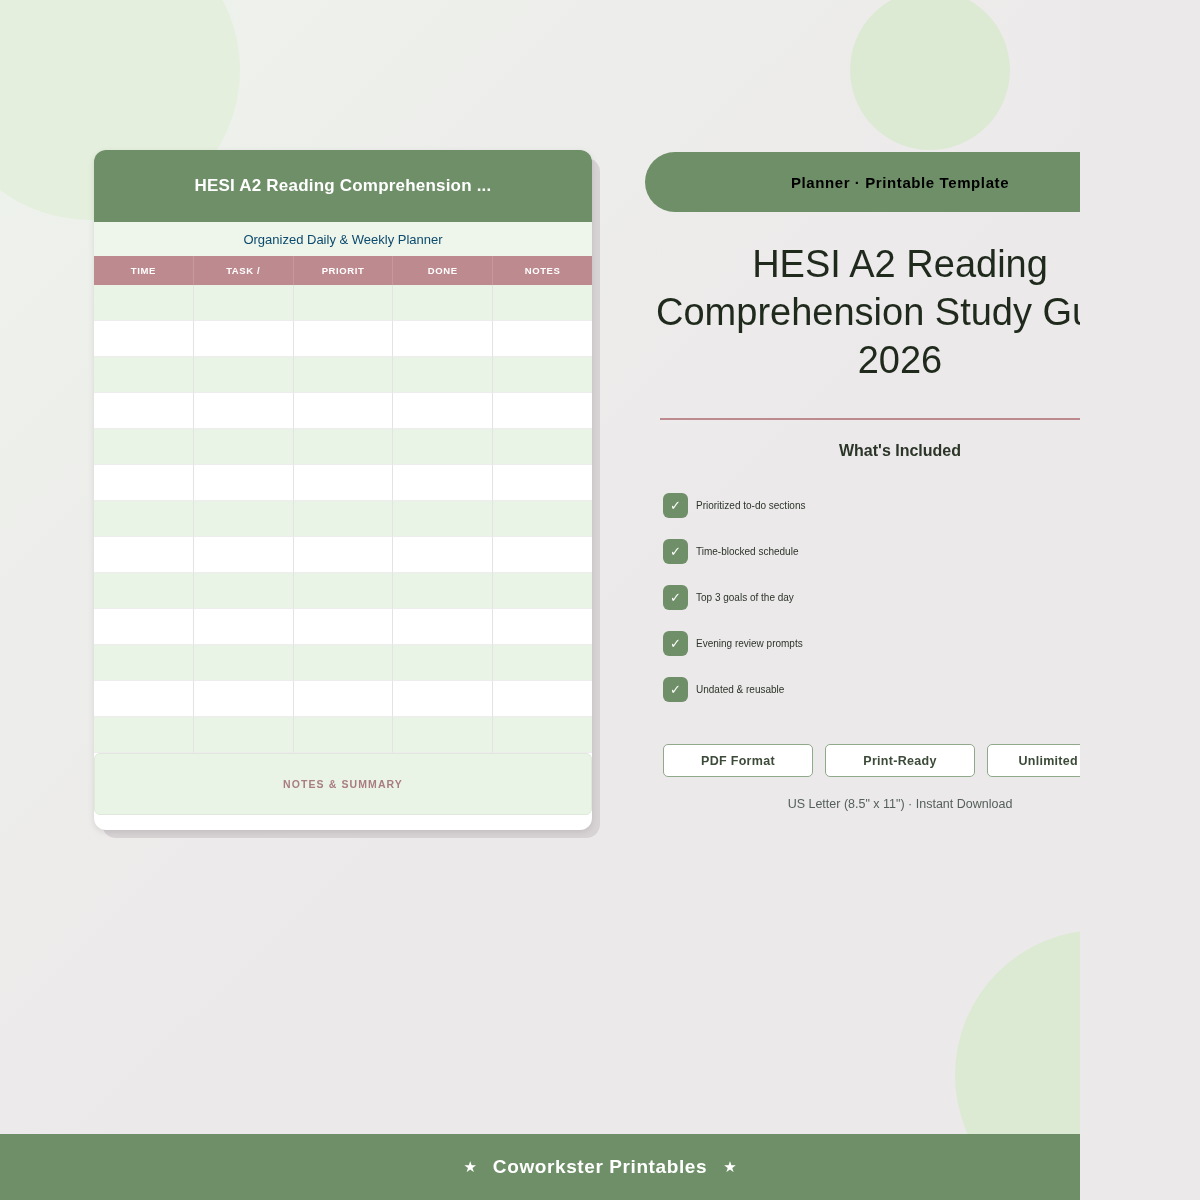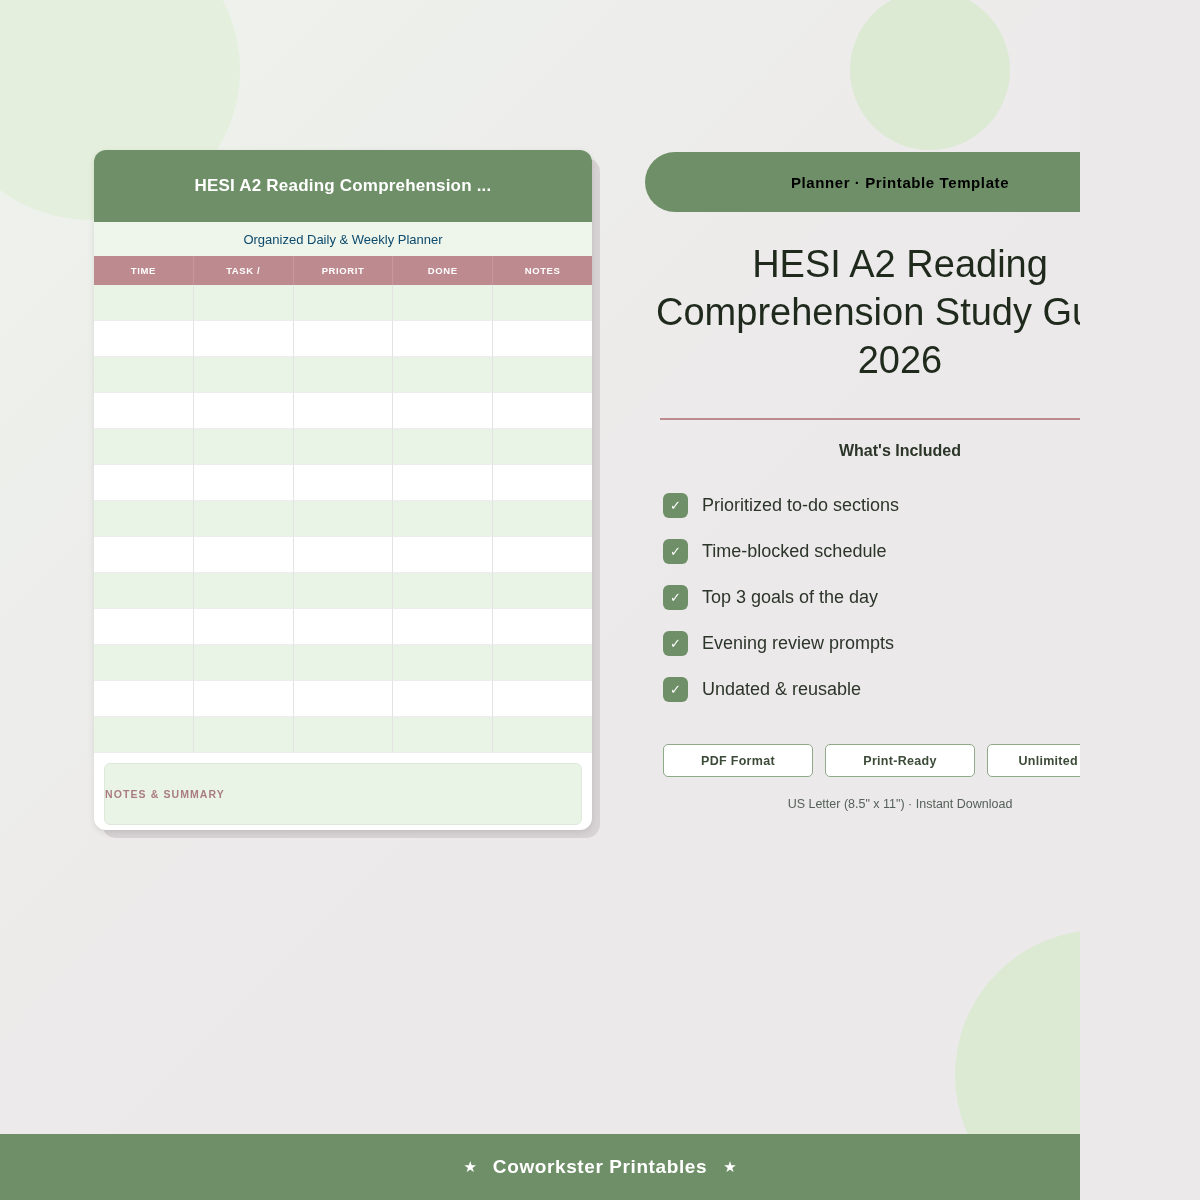--- a/index.html
+++ b/index.html
@@ -57,23 +57,23 @@
   }
   .table-head .th:last-child { border-right: none; }
   .table-body { background: #ffffff; }
   .trow { display: flex; height: 36px; }
   .trow.alt { background: #eaf4e6; }
   .trow .td {
     flex: 1; border-right: 1px solid #e3e3e3; border-bottom: 1px solid #ededed;
   }
   .trow .td:last-child { border-right: none; }
   .notes-box {
-    margin: 10px; height: 62px; background: #eaf4e6;
+    height: 62px; background: #eaf4e6;
     border: 1px solid #dfe9da; border-radius: 6px;
-    display: flex; align-items: center; 
+    display: flex; align-items: center; justify-content: center;
   }
   .notes-box-label {
     color: #a97c82; font-size: 10.5px; font-weight: bold; letter-spacing: 1.1px;
   }
 
   
   .info { position: absolute; left: 645px; top: 152px; width: 510px; }
   .pill {
     height: 60px; background: #6f8f68; border-radius: 30px;
     display: flex; align-items: center; justify-content: center;
@@ -89,21 +89,21 @@
     font-size: 16px; font-weight: bold; color: #2b3528;
   }
   .features { margin-top: 22px; padding-left: 18px; }
   .feature { display: flex; align-items: center; height: 46px; }
   .check {
     width: 25px; height: 25px; border-radius: 6px; background: #6f8f68;
     color: #ffffff; font-size: 13px;
     display: flex; align-items: center; justify-content: center;
     flex: 0 0 auto;
   }
-  .feature-label { margin-left: 14px; font-size: 18px; color: #2c352a; }
+  .feature-label { margin-left: 8px; font-size: 10px; color: #2c352a; }
   .badges { display: flex; gap: 12px; margin-top: 28px; padding: 4px 18px; }
   .badge {
     flex: 1; height: 33px; border: 1px solid #8fa98a; border-radius: 5px;
     background: #ffffff; color: #3c4a38;
     display: flex; align-items: center; justify-content: center;
     font-size: 12.5px; font-weight: bold; letter-spacing: .3px;
   }
   .meta {
     margin-top: 16px; text-align: center; font-size: 12.5px; color: #55605a;
   }

